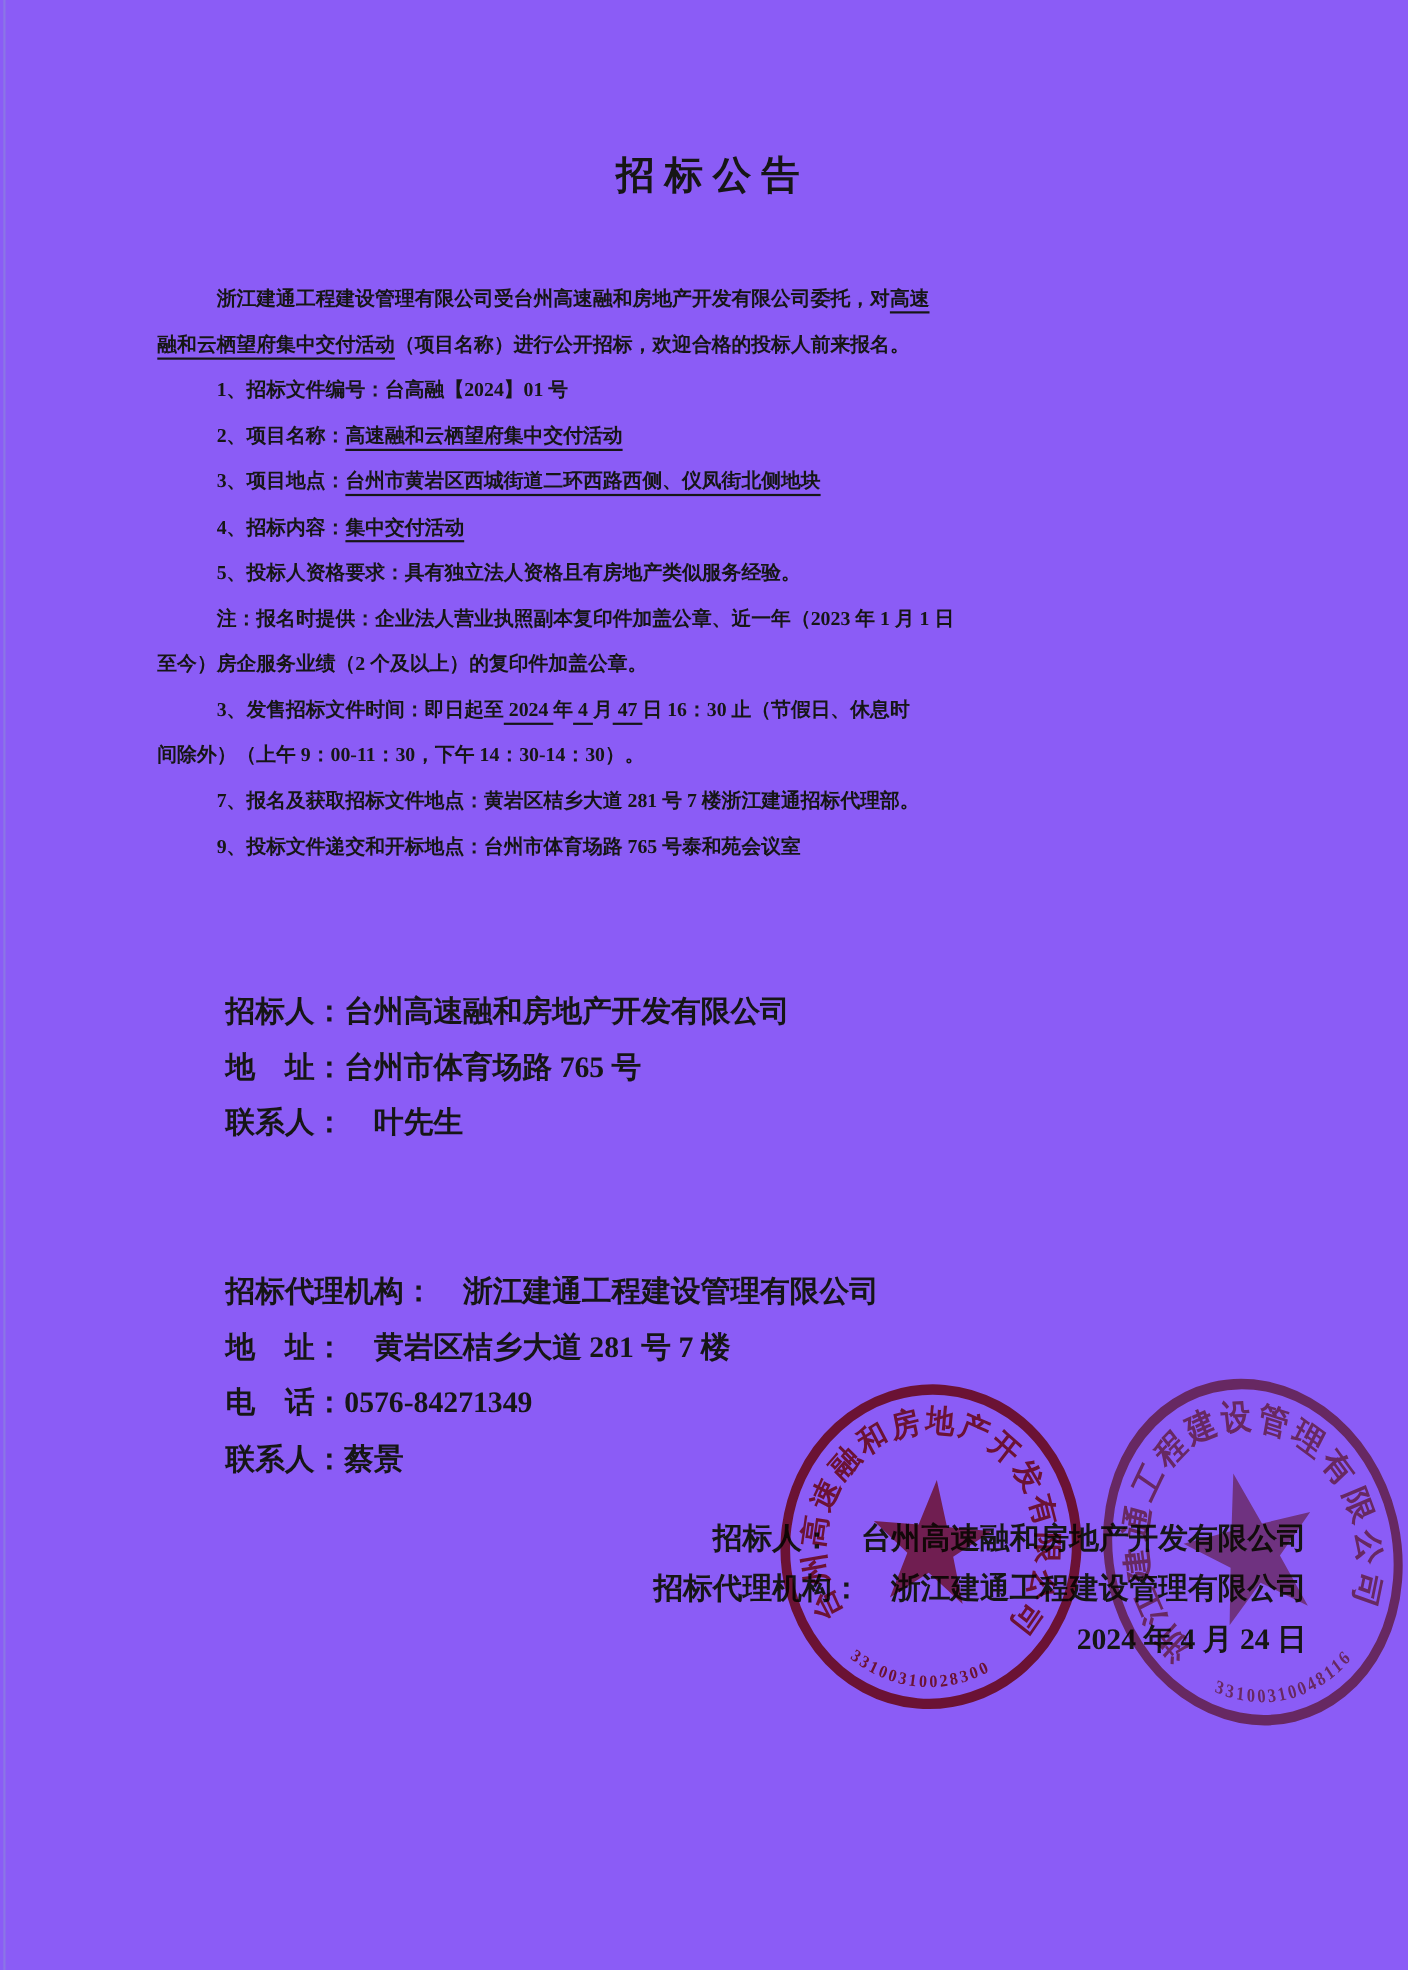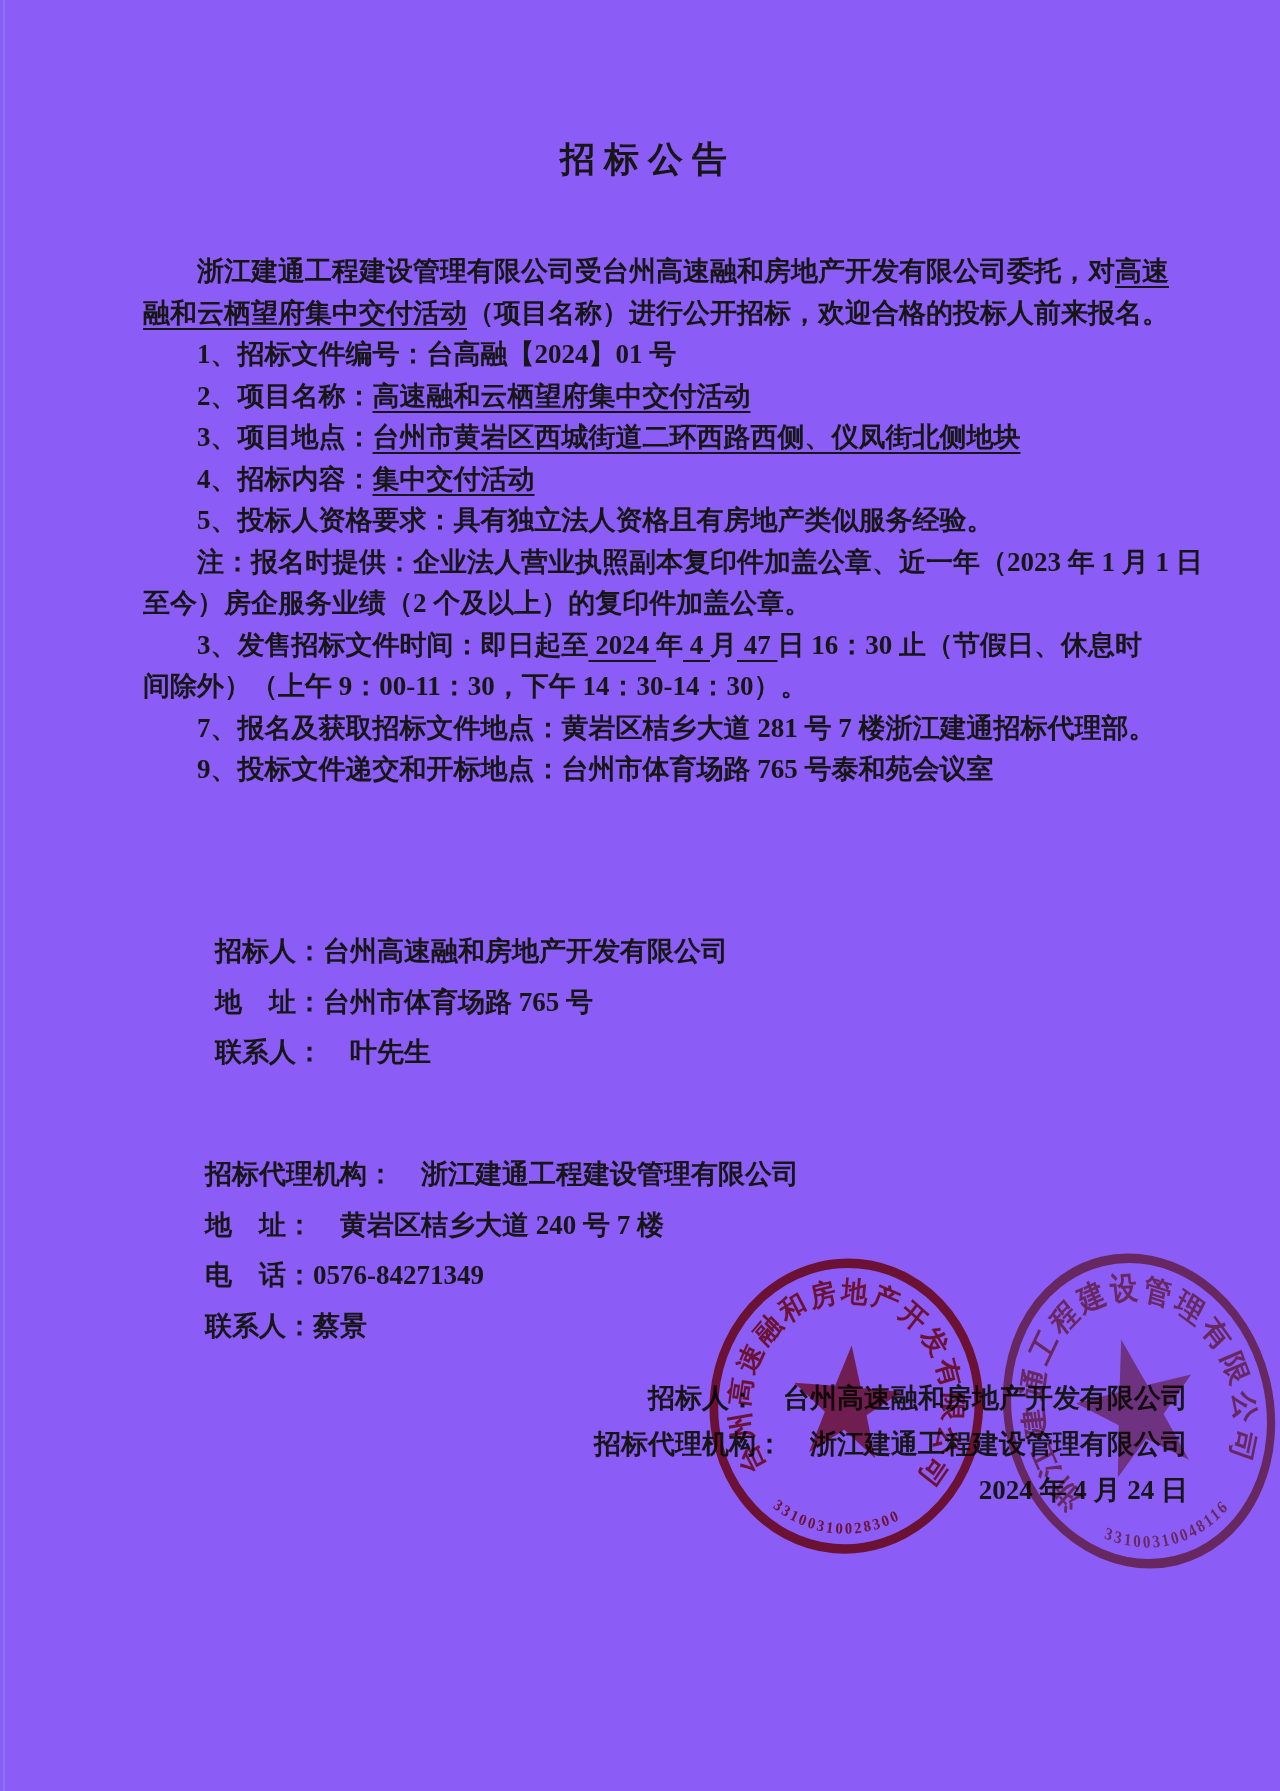--- a/index.html
+++ b/index.html
@@ -18,27 +18,27 @@
     background:rgba(140,165,200,.35);
   }
   .title{
     position:absolute;top:136px;left:0;width:1280px;
     text-align:center;
     font-size:35px;letter-spacing:9px;
     transform:translateX(8px);
   }
   .body-block{
     position:absolute;left:143px;top:251px;width:1000px;
-    font-size:27px;line-height:41.5px;
+    font-size:18px;line-height:41.5px;
   }
   .contact-block{
     position:absolute;left:205px;
     font-size:27px;line-height:50.5px;
   }
-  .contact-1{top:926px;margin-left:10px;}
+  .contact-1{top:894px;}
   .contact-2{top:1149px;}
   .sig-block{
     position:absolute;right:92px;top:1375px;
     font-size:27px;line-height:46px;
     text-align:right;
   }
   .line{white-space:pre;}
   .ind{padding-left:54px;}
   .u{
     text-decoration:underline;
@@ -90,21 +90,21 @@
   </div>
 
   <div class="contact-block contact-1">
     <div class="line">招标人：台州高速融和房地产开发有限公司</div>
     <div class="line">地　址：台州市体育场路 765 号</div>
     <div class="line">联系人：　叶先生</div>
   </div>
 
   <div class="contact-block contact-2">
     <div class="line">招标代理机构：　浙江建通工程建设管理有限公司</div>
-    <div class="line">地　址：　黄岩区桔乡大道 240 号 7 楼</div>
+    <div class="line">地　址：　黄岩区桔乡大道 281 号 7 楼</div>
     <div class="line">电　话：0576-84271349</div>
     <div class="line">联系人：蔡景</div>
   </div>
 
   <div class="sig-block">
     <div class="line">招标人：　台州高速融和房地产开发有限公司</div>
     <div class="line">招标代理机构：　浙江建通工程建设管理有限公司</div>
     <div class="line">2024 年 4 月 24 日</div>
   </div>
 

